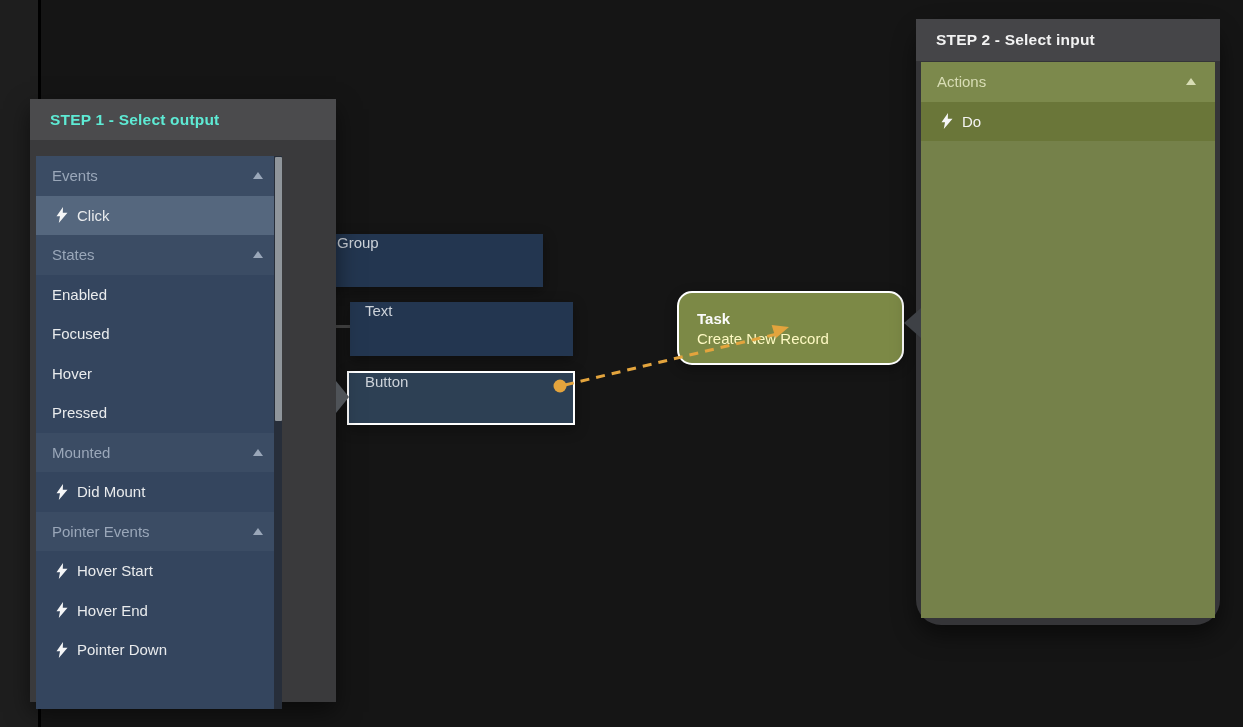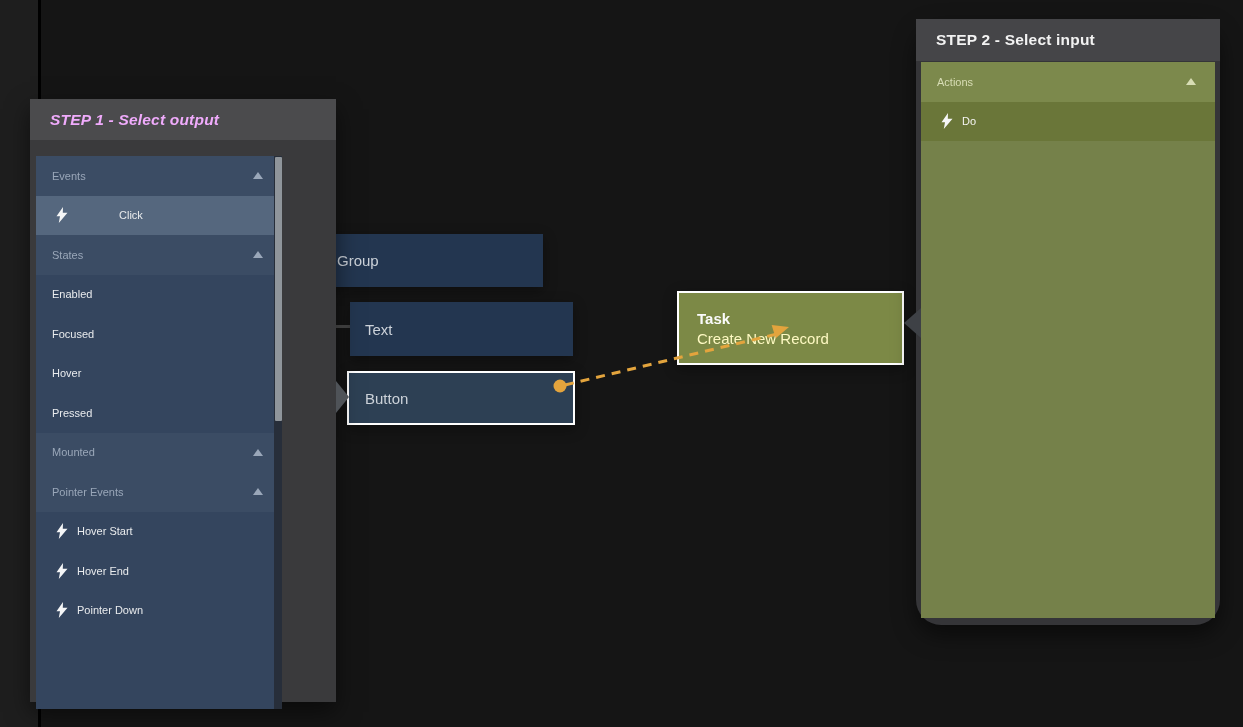--- a/index.html
+++ b/index.html
@@ -4,57 +4,57 @@
 <style>
   html,body{margin:0;padding:0;background:#0e0e0e;}
   #stage{position:relative;width:1243px;height:727px;overflow:hidden;
     background:var(--canvas,#151515);
     font-family:"Liberation Sans","DejaVu Sans",sans-serif;
     -webkit-font-smoothing:antialiased;}
   .left-strip{position:absolute;left:0;top:0;width:38px;height:727px;background:var(--leftstrip,#1e1e1e);}
   .divider{position:absolute;left:38px;top:0;width:3px;height:727px;background:var(--divider,#000);}
 
   
-  .node{position:absolute;z-index:1;display:flex;align-items:center;
+  .node{position:absolute;z-index:1;display:flex;align-items:flex-start;
     color:#ccd2d9;font-size:15px;box-shadow:0 4px 12px rgba(0,0,0,.35);}
   .node-plain{background:var(--node-bg,#233650);}
   .node-selected{background:var(--node-selected-bg,#2d4054);border:2px solid var(--node-border-selected,#fff);}
   #node-group{left:300px;top:234px;width:243px;height:53px;}
   #node-group .node-label{margin-left:37px;}
   #node-text{left:350px;top:302px;width:223px;height:54px;}
   #node-text .node-label{margin-left:15px;}
   #node-button{left:347px;top:371px;width:224px;height:50px;}
   #node-button .node-label{margin-left:16px;}
   #node-task{left:677px;top:291px;width:223px;height:70px;background:var(--task-bg,#7c8946);
-    flex-direction:column;align-items:flex-start;justify-content:center;}
+    flex-direction:column;align-items:flex-start;justify-content:center;border-radius:15px;}
   #node-task .node-title{margin-left:18px;font-weight:bold;color:#fbfbfb;font-size:15px;}
   #node-task .node-subtitle{margin-left:18px;margin-top:3px;color:#fef9c3;font-size:15px;}
 
   .stub{position:absolute;z-index:1;left:336px;top:325px;width:14px;height:3px;background:#4a4a4a;}
 
   
   #wire{position:absolute;left:0;top:0;z-index:2;pointer-events:none;}
 
   
   .panel{position:absolute;z-index:4;box-shadow:0 10px 22px rgba(0,0,0,.5);}
   #panel-step1{left:30px;top:99px;width:306px;height:603px;background:var(--panel-frame-1,#3a3a3c);}
   #panel-step2{left:916px;top:19px;width:304px;height:606px;background:var(--panel-frame-2,#353538);border-radius:25px;}
   .panel-header{display:flex;align-items:center;padding-left:20px;
     font-weight:bold;font-size:15.5px;letter-spacing:.2px;}
-  #panel-step1 .panel-header{height:41px;background:var(--panel-header-1,#4b4b4d);color:#f0abfc;font-style:italic;}
+  #panel-step1 .panel-header{height:41px;background:var(--panel-header-1,#4b4b4d);color:#5eead4;}
   #panel-step2 .panel-header{height:42px;background:var(--panel-header-2,#454548);color:#f2f2f2;}
   .panel-list{position:relative;overflow:hidden;}
   #panel-step1 .panel-list{margin:16px 6px 0 6px;width:246px;height:553px;background:var(--list-bg-1,#34455e);}
   #panel-step2 .panel-list{margin:1px 5px 0 5px;width:294px;height:556px;background:var(--list-bg-2,#75814a);}
 
   .row{display:flex;align-items:center;height:39.5px;flex:0 0 39.5px;
-    padding:0 19px 0 16px;box-sizing:border-box;font-size:11px;cursor:pointer;}
+    padding:0 19px 0 16px;box-sizing:border-box;font-size:15px;cursor:pointer;}
   #panel-step1 .row.section{background:var(--section-bg-1,#3b4c64);color:#9aa7b9;}
   #panel-step1 .row.item{color:#e9ebed;}
-  #panel-step1 .row.item.selected{background:var(--row-selected-1,#55677e);gap:42px;}
+  #panel-step1 .row.item.selected{background:var(--row-selected-1,#55677e);}
   #panel-step2 .row.section{background:var(--section-bg-2,#7c894c);color:#d8ddb5;}
   #panel-step2 .row.section.muted{color:#9faa74;}
   #panel-step2 .row.item{color:#f4f4f2;text-align:center;}
   #panel-step2 .row.item.selected{background:var(--row-selected-2,#6a7639);}
 
   .bolt{display:inline-flex;width:12px;margin:0 9px 0 4px;color:#f5f6f7;}
   .bolt svg{display:block;}
   .tri{width:0;height:0;margin-left:auto;}
   .tri.up{border-left:5.5px solid transparent;border-right:5.5px solid transparent;border-bottom:7px solid currentColor;}
   .tri.down{border-left:5.5px solid transparent;border-right:5.5px solid transparent;border-top:7px solid currentColor;}
@@ -125,20 +125,28 @@
           <div class="row item">
             <span class="lbl">Hover</span>
           </div>
           <div class="row item">
             <span class="lbl">Pressed</span>
           </div>
           <div class="row section">
             <span class="lbl">Mounted</span>
             <span class="tri up"></span>
           </div>
+          <div class="row item">
+            <span class="bolt">
+              <svg viewBox="0 0 12 16" width="12" height="16">
+                <path d="M7 0 L0.5 9.2 H4 L2.8 16 L11.5 5.8 H6.8 Z" fill="currentColor"></path>
+              </svg>
+            </span>
+            <span class="lbl">Did Mount</span>
+          </div>
           <div class="row section">
             <span class="lbl">Pointer Events</span>
             <span class="tri up"></span>
           </div>
           <div class="row item">
             <span class="bolt">
               <svg viewBox="0 0 12 16" width="12" height="16">
                 <path d="M7 0 L0.5 9.2 H4 L2.8 16 L11.5 5.8 H6.8 Z" fill="currentColor"></path>
               </svg>
             </span>

